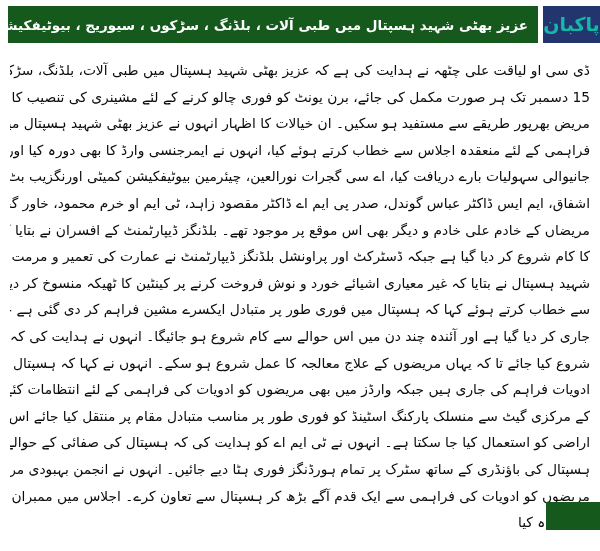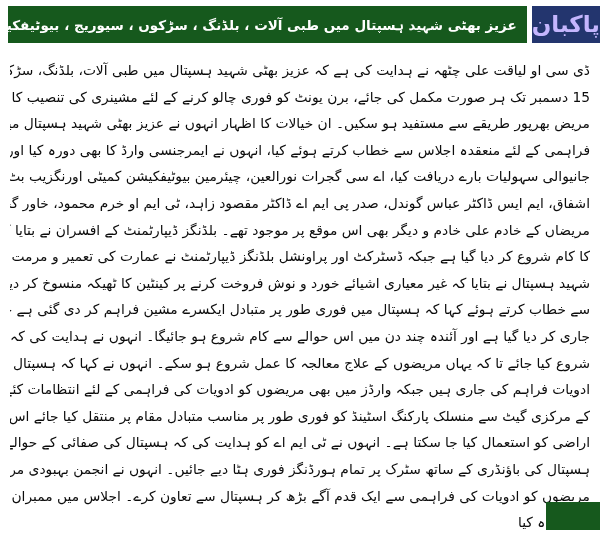--- a/index.html
+++ b/index.html
@@ -19,24 +19,24 @@
     display:flex;
     flex-direction:row;     
     align-items:stretch;
     gap:5px;
     margin:0 0 0 8px;       
     height:37px;
   }
   .logo-box{
     flex:0 0 57px;
     background:#23356e;
-    color:#c4b5fd;
+    color:#14b8a6;
     display:flex;align-items:center;justify-content:center;
     font-weight:bold;
-    font-size:23px;
+    font-size:19px;
     line-height:1;
   }
   .headline-bar{
     flex:1 1 auto;
     background:#16591d;
     color:#ffffff;
     display:flex;align-items:center;
     padding:0 10px;
     font-weight:bold;
     font-size:13.5px;

